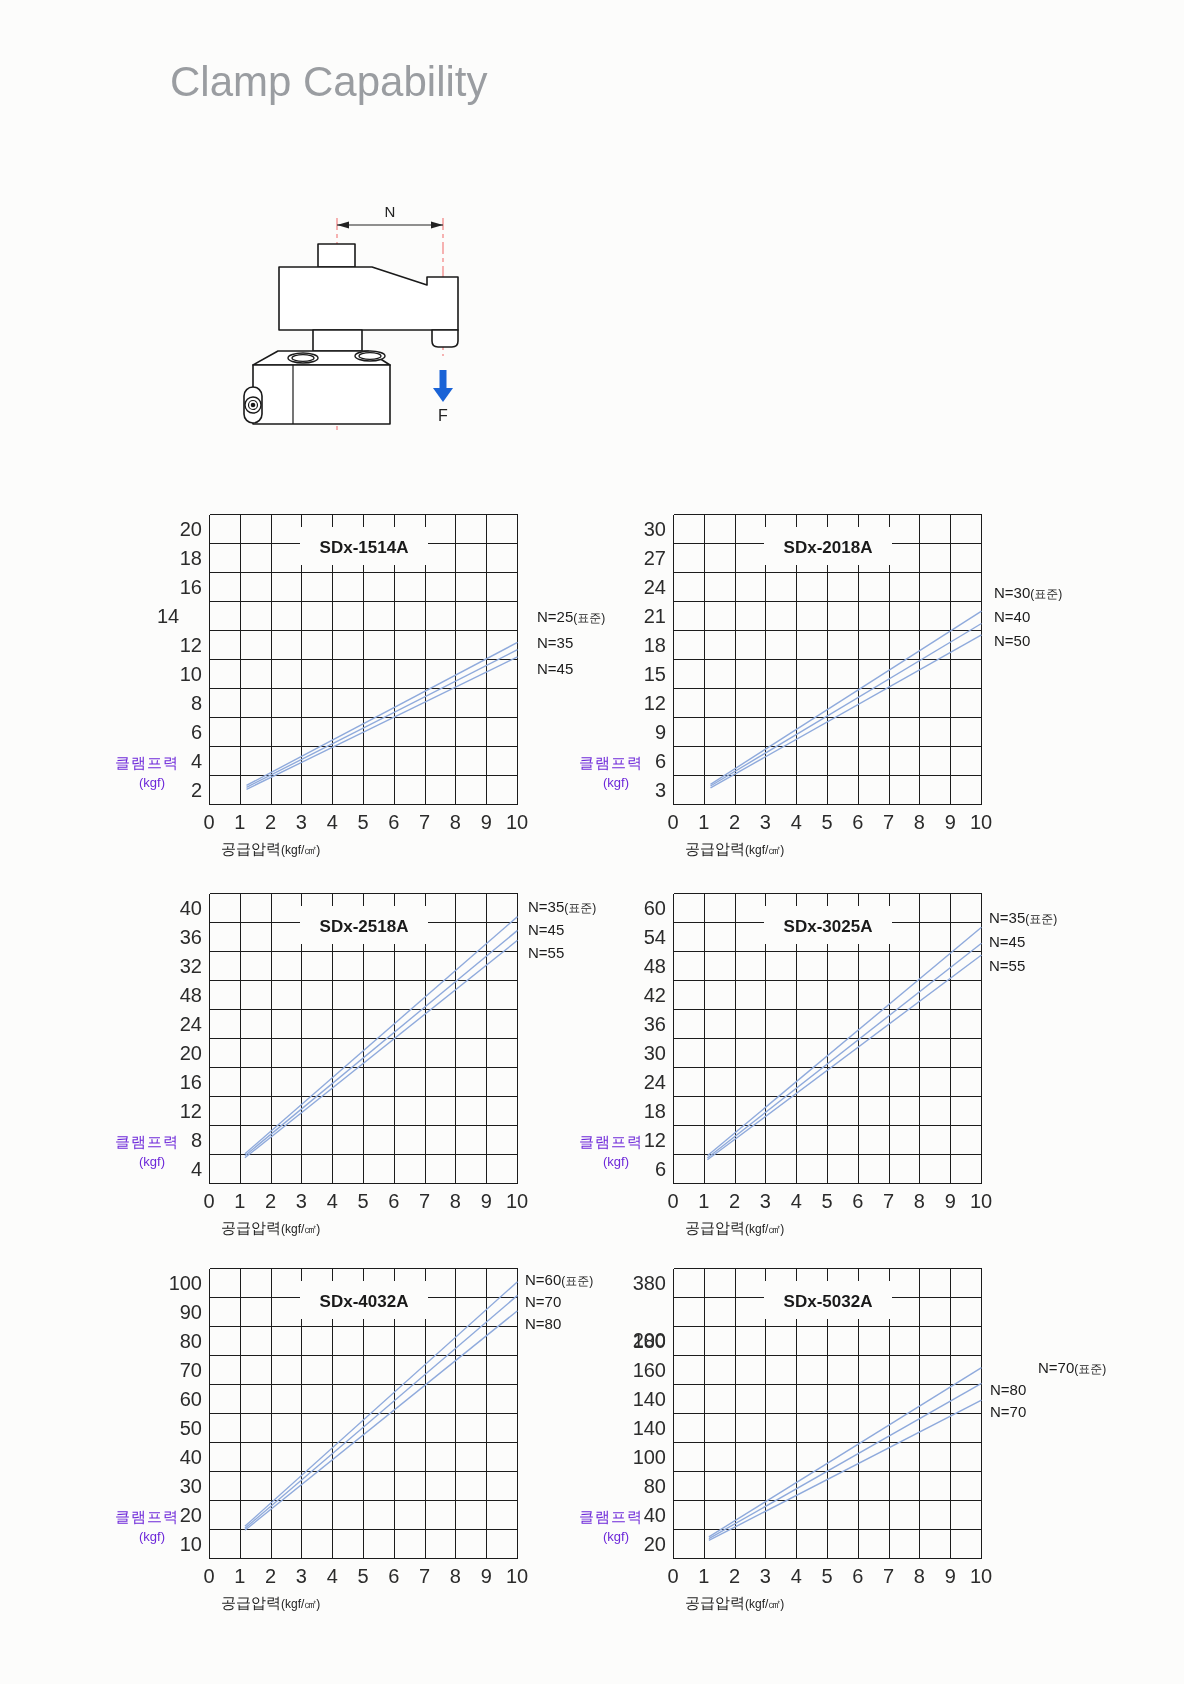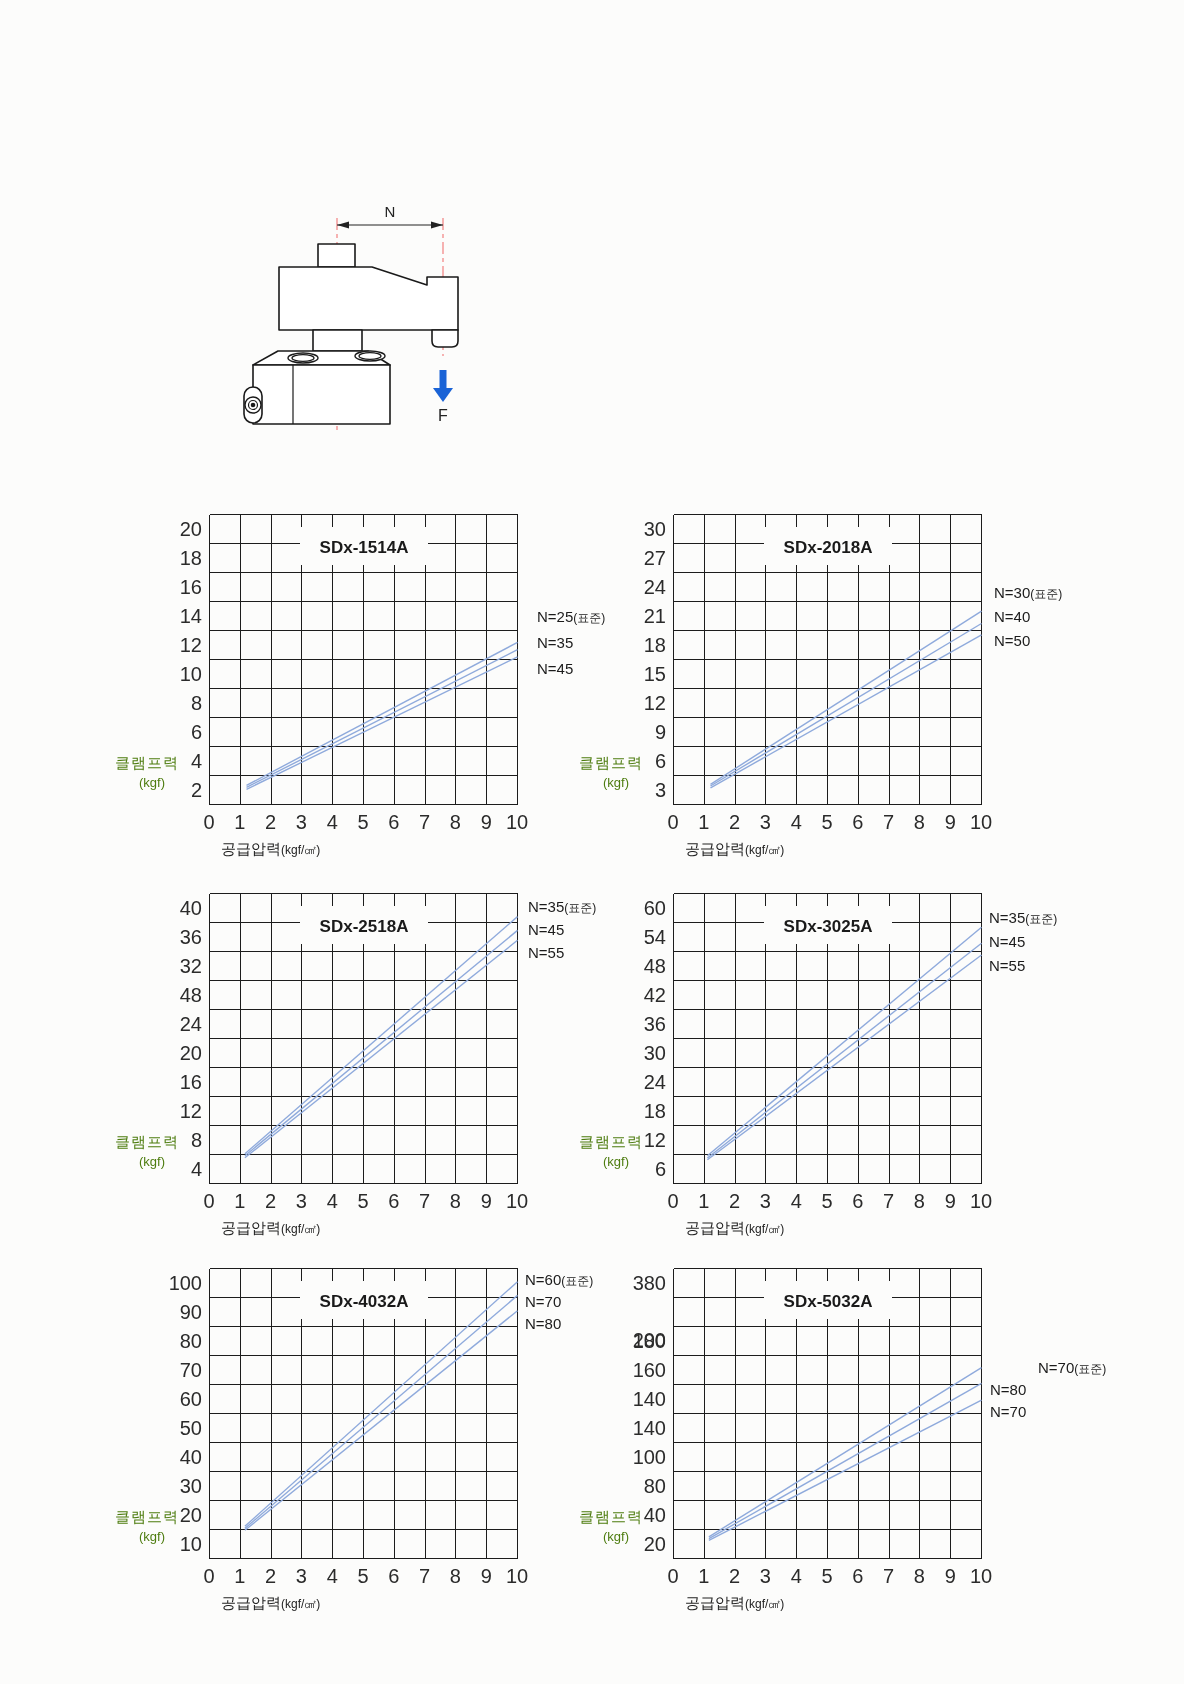--- a/index.html
+++ b/index.html
@@ -8,33 +8,34 @@
   .abs{position:absolute;}
   
   .hdr{position:absolute;left:170px;top:58px;display:flex;align-items:baseline;gap:28px;white-space:nowrap;}
   .hdr .ko{font-size:45px;font-weight:bold;color:#474747;letter-spacing:1px;}
   .hdr .en{font-size:42px;color:#9a9da1;letter-spacing:0px;}
   
   .ytick{position:absolute;width:68px;text-align:right;font-size:20px;color:#2b2b2b;line-height:22px;}
   .xtick{position:absolute;width:32px;text-align:center;font-size:20px;color:#2b2b2b;line-height:22px;}
   .xlab{position:absolute;font-size:15px;color:#222;white-space:nowrap;}
   .xlab .unit{font-size:12px;}
-  .ylab{position:absolute;width:96px;text-align:right;color:#4d7c0f;}
+  .ylab{position:absolute;width:96px;text-align:right;color:#6d28d9;}
   .ylab .l1{font-size:15px;line-height:22px;letter-spacing:1px;}
   .ylab .l2{font-size:13px;line-height:18px;padding-right:14px;}
   .lgd{position:absolute;font-size:15px;color:#1b1b1b;white-space:nowrap;line-height:22px;}
   .lgd .std{font-size:12px;}
   svg{display:block;}
 </style>
 </head>
 <body>
 
 <div id="page">
 
   <div class="hdr">
+    <span class="en">Clamp Capability</span>
   </div>
 
   <svg class="abs" style="left:218px;top:184px;" width="262" height="252" viewBox="0 0 262 252">
 
     <g stroke="#f28080" stroke-width="1.2" fill="none" stroke-dasharray="12 4 4 4">
       <line x1="119" y1="34" x2="119" y2="248"></line>
       <line x1="225" y1="34" x2="225" y2="172"></line>
     </g>
 
     <g>
@@ -105,21 +106,21 @@
         </g>
         <rect x="91" y="13" width="128" height="38" fill="#fcfcfb"></rect>
         <text x="155" y="39" text-anchor="middle" font-size="17" font-weight="bold" fill="#1a1a1a">SDx-1514A</text>
         <polyline points="37.5,271.4 308.5,128.4" fill="none" stroke="#8faadc" stroke-width="1.4"></polyline>
         <polyline points="37.5,273.4 308.5,135.6" fill="none" stroke="#8faadc" stroke-width="1.4"></polyline>
         <polyline points="37.5,275.3 308.5,142.9" fill="none" stroke="#8faadc" stroke-width="1.4"></polyline>
       </svg>
       <div class="ytick" style="left: 134px; top: 517.5px;">20</div>
       <div class="ytick" style="left: 134px; top: 546.5px;">18</div>
       <div class="ytick" style="left: 134px; top: 575.5px;">16</div>
-      <div class="ytick" style="left: 134px; top: 604.5px;">14</div>
+      <div class="ytick" style="left: 134px; top: 604.5px; text-align: center;">14</div>
       <div class="ytick" style="left: 134px; top: 633.5px;">12</div>
       <div class="ytick" style="left: 134px; top: 662.5px;">10</div>
       <div class="ytick" style="left: 134px; top: 691.5px;">8</div>
       <div class="ytick" style="left: 134px; top: 720.5px;">6</div>
       <div class="ytick" style="left: 134px; top: 749.5px;">4</div>
       <div class="ytick" style="left: 134px; top: 778.5px;">2</div>
       <div class="xtick" style="left: 193px; top: 811px;">0</div>
       <div class="xtick" style="left: 223.8px; top: 811px;">1</div>
       <div class="xtick" style="left: 254.6px; top: 811px;">2</div>
       <div class="xtick" style="left: 285.4px; top: 811px;">3</div>

